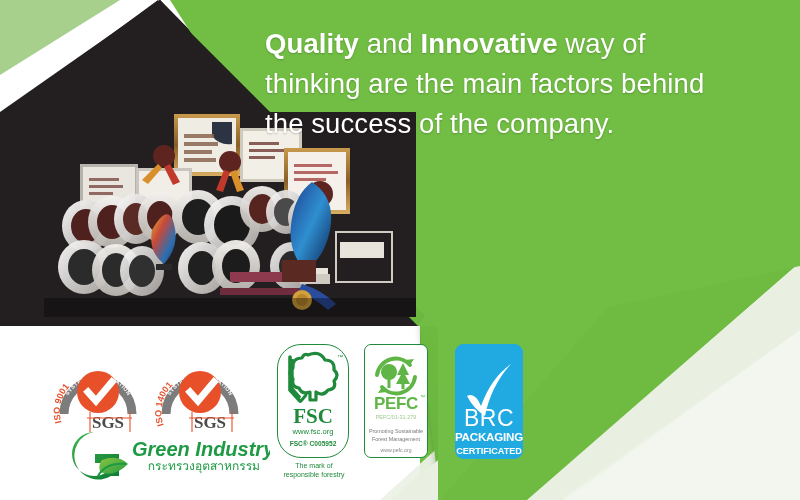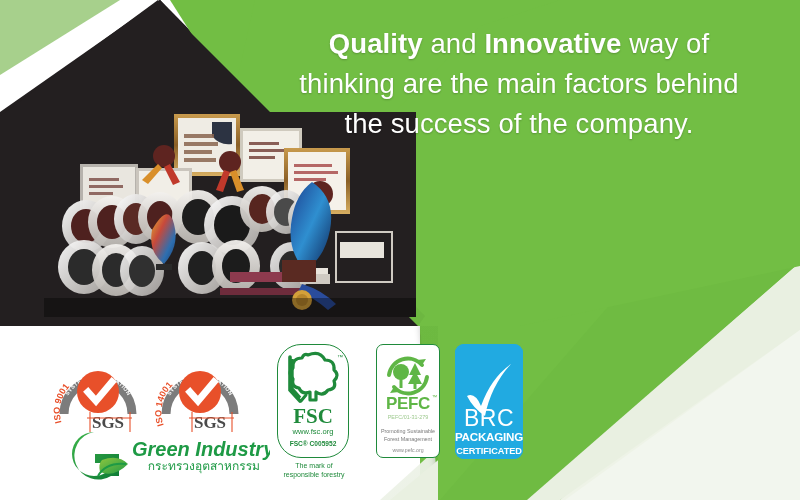--- a/index.html
+++ b/index.html
@@ -10,22 +10,22 @@
   
   .bg{position:absolute;inset:0;overflow:hidden;}
   .bgsvg{position:absolute;left:0;top:0;width:800px;height:500px;display:block;}
 
   
   .photo{position:absolute;left:44px;top:112px;width:372px;height:205px;}
   .photo svg{display:block;width:100%;height:100%;}
 
   
   .headline{
-    position:absolute;left:284px;top:24px;width:470px;
-    text-align:center;color:#ffffff;
+    position:absolute;left:265px;top:24px;width:470px;
+    color:#ffffff;
     font-size:27.5px;line-height:40px;letter-spacing:.1px;
     text-shadow:0 1px 2px rgba(0,0,0,.22);
     font-weight:300;
   }
   .headline b{font-weight:700;}
 
   
   .certs{position:absolute;left:0;top:326px;width:560px;height:174px;}
   .cert{position:absolute;}
 
@@ -35,21 +35,21 @@
   #sgs1{left:50px;top:24px;}
   #sgs2{left:152px;top:24px;}
 
   
   #green-industry{left:60px;top:100px;width:210px;height:54px;}
   #green-industry svg{display:block;}
 
   
   .boxlogo{border:1.6px solid #1f8a3b;border-radius:7px;background:#fff;}
   #fsc{left:277px;top:18px;width:70px;height:112px;border-radius:24px;}
-  #pefc{left:376px;top:18px;width:62px;height:112px;}
+  #pefc{left:364px;top:18px;width:62px;height:112px;}
   #brc{left:455px;top:18px;width:68px;height:115px;background:#21aae1;border:none;border-radius:9px;}
 
   .boxlogo svg, #brc svg{display:block;}
 
   .sr{position:absolute;width:1px;height:1px;overflow:hidden;clip:rect(0 0 0 0);white-space:nowrap;}
 </style>
 </head>
 <body>
 
 <div id="stage">

